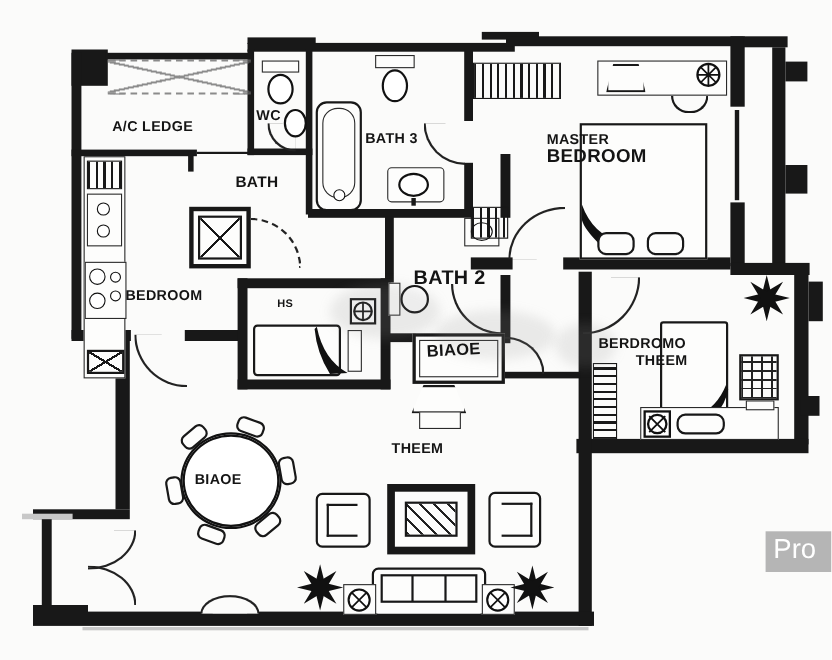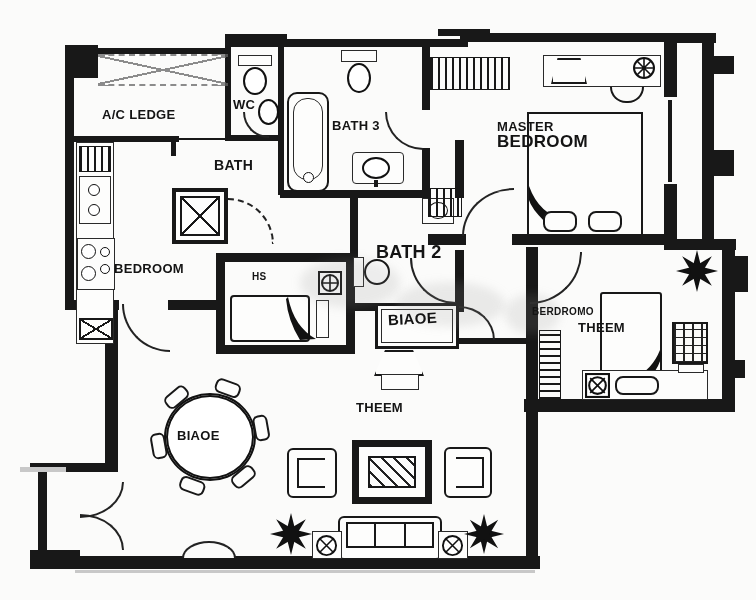--- a/index.html
+++ b/index.html
@@ -241,19 +241,22 @@
   <span class="lbl" style="left:102px;top:108px;font-size:13px">A/C LEDGE</span>
   <span class="lbl" style="left:233px;top:98px;font-size:13px">WC</span>
   <span class="lbl" style="left:332px;top:119px;font-size:13px">BATH 3</span>
   <span class="lbl" style="left:214px;top:158px;font-size:14px">BATH</span>
   <span class="lbl" style="left:497px;top:120px;font-size:13px">MASTER</span>
   <span class="lbl" style="left:497px;top:135px;font-size:17px">BEDROOM</span>
   <span class="lbl" style="left:114px;top:262px;font-size:13px">BEDROOM</span>
   <span class="lbl" style="left:252px;top:270px;font-size:10px">HS</span>
   <span class="lbl" style="left:376px;top:245px;font-size:18px">BATH 2</span>
   <span class="lbl" style="left:388px;top:312px;font-size:15px;transform:rotate(-3deg)">BIAOE</span>
-  <span class="lbl" style="left:532px;top:305px;font-size:10px">BERDROMO</span>
+  <span class="lbl" style="left:544px;top:305px;font-size:13px">BERDROMO</span>
   <span class="lbl" style="left:578px;top:321px;font-size:13px">THEEM</span>
   <span class="lbl" style="left:177px;top:429px;font-size:13px">BIAOE</span>
   <span class="lbl" style="left:356px;top:401px;font-size:13px">THEEM</span>
 
+  <div class="wm">
+    <span>Pro</span>
+  </div>
 
 </div>
 
 </body></html>

